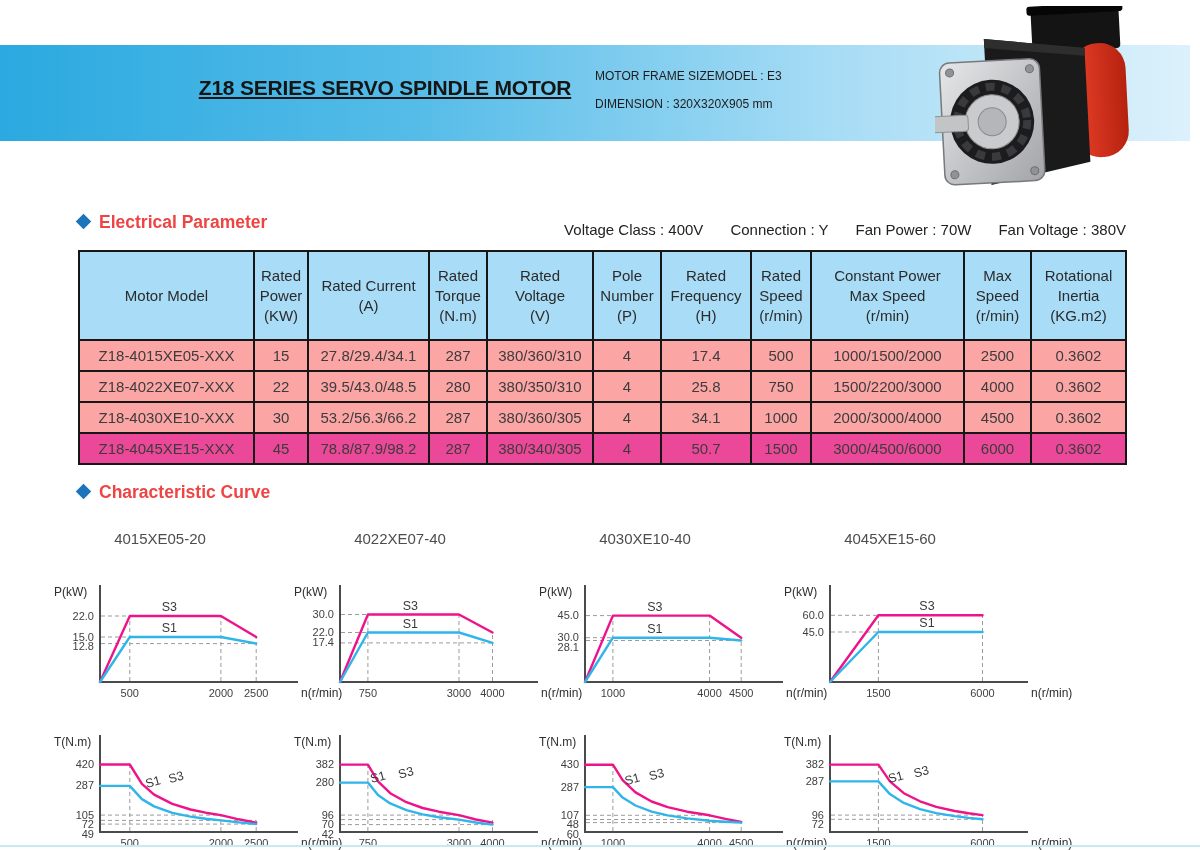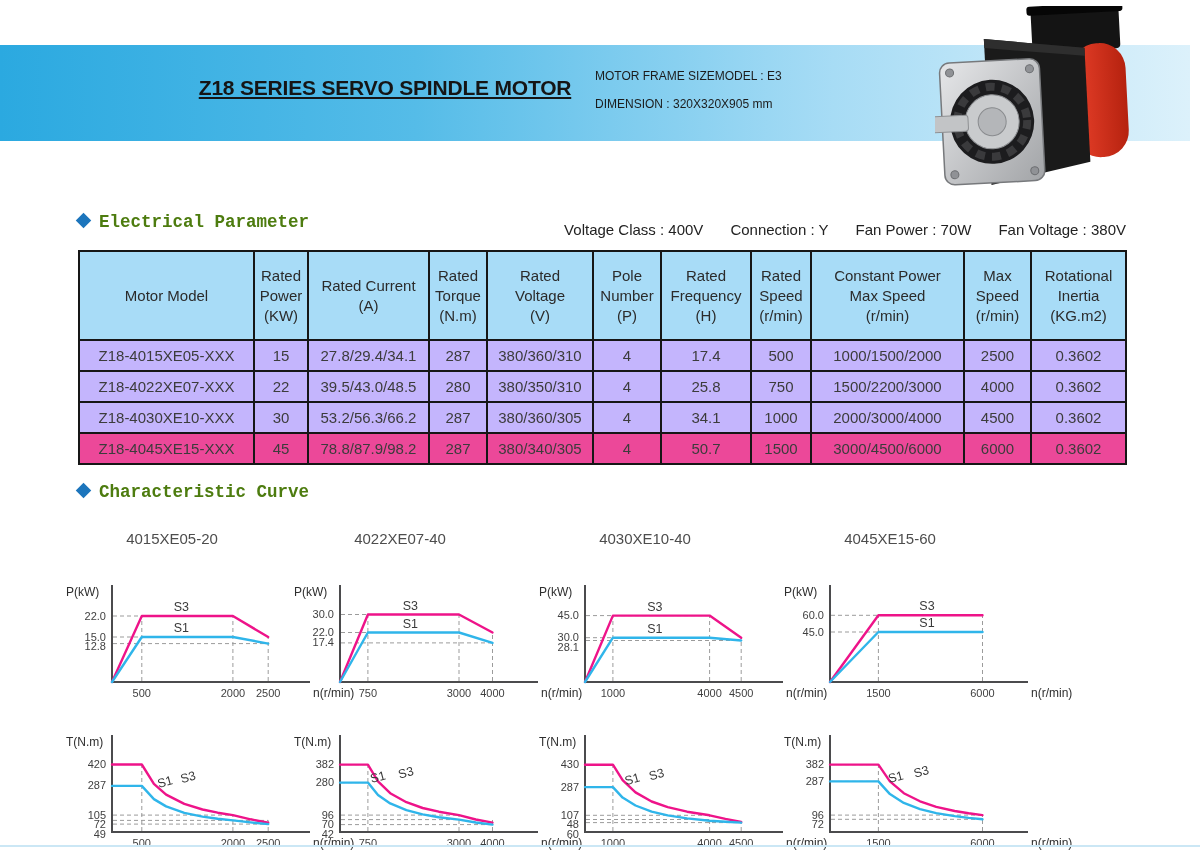--- a/index.html
+++ b/index.html
@@ -8,33 +8,33 @@
 
   
   .band{position:absolute; left:0; top:45px; width:1190px; height:96px;
         background:linear-gradient(90deg,#2BA9E0 0%, #55BCE8 35%, #A7DCF5 70%, #DCF1FB 100%);}
   .band-title{position:absolute; left:150px; top:31px; width:470px; text-align:center;
         font-size:21px; font-weight:bold; color:#151515; letter-spacing:-0.2px;text-decoration:underline;}
   .frame-info{position:absolute; left:595px; top:17px; font-size:12px; color:#1c1c1c; line-height:28px;}
   .motor-wrap{position:absolute; left:935px; top:6px; width:225px; height:185px;}
 
   
-  .sec-head{position:absolute; left:78px; font-size:17.5px; font-weight:bold; color:#4d7c0f;font-family:Liberation Mono, monospace;}
+  .sec-head{position:absolute; left:78px; font-size:17.5px; font-weight:bold; color:#ef4444;}
   .diamond{display:inline-block; width:11px; height:11px; background:#1C75BC;
         transform:rotate(45deg); margin-right:10px; margin-bottom:1px;}
 
   .specs{position:absolute; right:74px; top:221px; display:flex; gap:27px; font-size:15px; color:#222;}
 
   
   .tbl-wrap{position:absolute; left:78px; top:250px;}
   table{border-collapse:collapse; table-layout:fixed; width:1047px;}
   td,th{border:2px solid #161616; text-align:center; font-weight:normal; padding:0; overflow:hidden;}
   thead th{background:#A8DCF7; height:87px; font-size:15px; color:#2b2b2b;}
   thead th div{line-height:20px;}
-  tbody td{height:29px; font-size:15px; color:#3c3c3c; background:#c4b5fd;}
+  tbody td{height:29px; font-size:15px; color:#3c3c3c; background:#fca5a5;}
   tr.hl td{background:#ec4899;}
 
   
   .charts{position:absolute; left:0; top:520px; width:1200px; height:330px;}
   .chart-col{position:absolute; top:0; width:300px; height:330px;}
   .chart-title{position:absolute; left:10px; top:10px; width:200px; text-align:center;
         font-size:15px; color:#4d4d4d;}
   .psvg{position:absolute; left:0; top:58px;}
   .tsvg{position:absolute; left:0; top:208px;}
   svg text.tick{font-family:"Liberation Sans",sans-serif; font-size:11px; fill:#3f3f3f;}
@@ -226,21 +226,21 @@
           </tr>
         </tbody>
     </table>
   </div>
 
   <div class="sec-head" style="top:482px;">
     <span class="diamond"></span><span>Characteristic Curve</span>
   </div>
 
   <div class="charts" id="charts">
-      <div class="chart-col" style="left: 62px;">
+      <div class="chart-col" style="left: 50px;">
         <div class="chart-title">4015XE05-20</div>
         <svg viewBox="0 0 300 130" width="300" height="130" class="psvg">
           <line x1="51" y1="38.0" x2="170.9" y2="38.0" class="dash"></line>
           <line x1="51" y1="59.0" x2="170.9" y2="59.0" class="dash"></line>
           <line x1="51" y1="65.6" x2="206.2" y2="65.6" class="dash"></line>
           <line x1="79.8" y1="103" x2="79.8" y2="38.0" class="dash"></line>
           <line x1="170.9" y1="103" x2="170.9" y2="38.0" class="dash"></line>
           <line x1="206.2" y1="103" x2="206.2" y2="59.0" class="dash"></line>
           <path d="M 50 7 L 50 104 L 248 104" class="axis"></path>
           <polyline points="50.0,104.0 79.8,38.0 170.9,38.0 206.2,59.0" fill="none" stroke="#EE1389" stroke-width="2.4" stroke-linejoin="round" stroke-linecap="round"></polyline>

